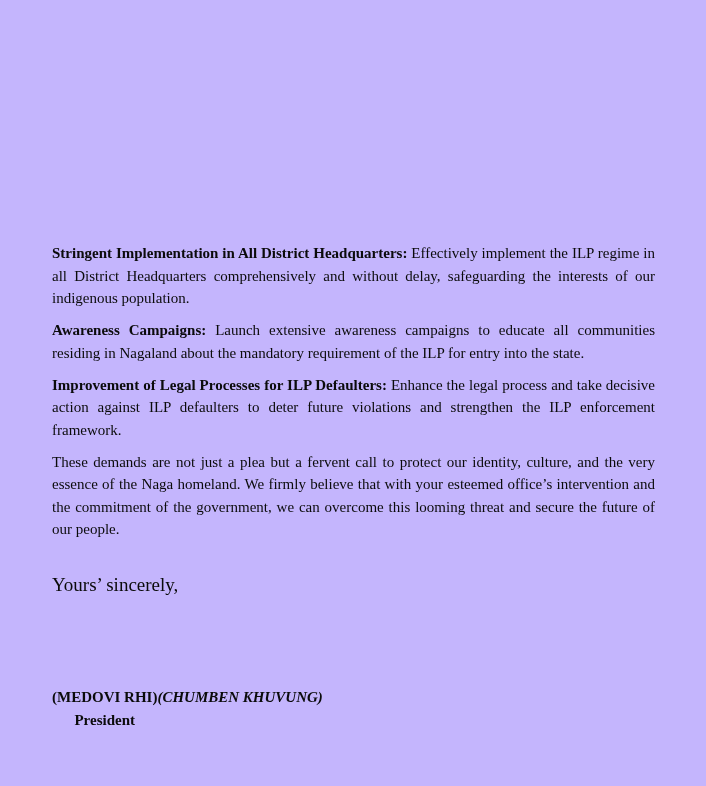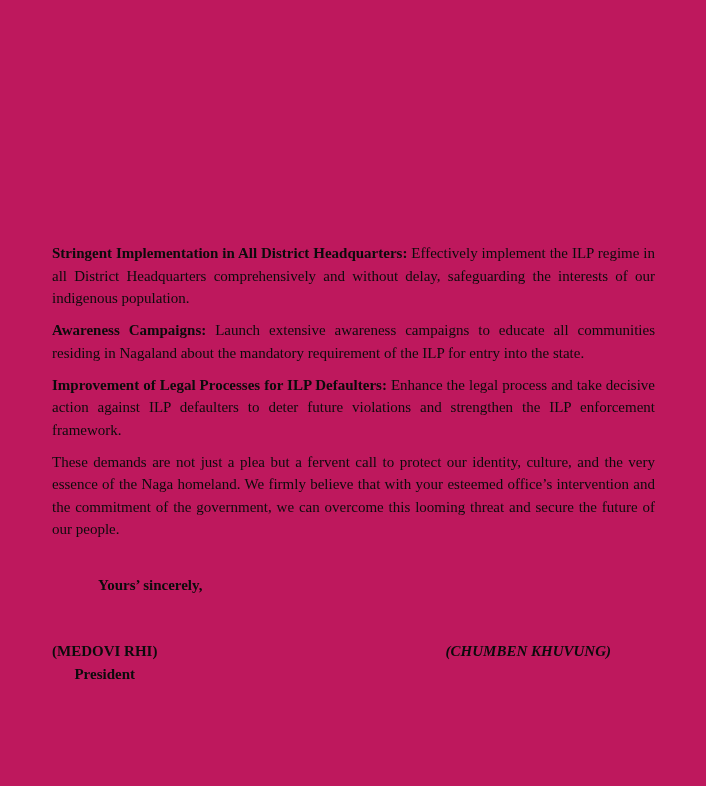--- a/index.html
+++ b/index.html
@@ -12,42 +12,41 @@
     height: 786px;
     overflow: hidden;
     font-family: "Liberation Serif", "DejaVu Serif", serif;
     color: #0b0b0b;
   }
   .page {
     box-sizing: border-box;
     width: 706px;
     height: 786px;
     padding: 242px 51px 0 52px;
-    background: #be185d;
+    background: #c4b5fd;
   }
   .para {
     font-size: 15px;
     line-height: 22.5px;
     text-align: justify;
     margin: 0 0 9.5px 0;
   }
   .para .lead {
     font-weight: bold;
   }
   .closing {
-    font-size: 15px;
+    font-size: 19px;
     line-height: 22.5px;
-    font-weight: bold;
+    font-weight: normal;
     margin-top: 33px;
-    margin-left: 46px;
   }
   .signature-row {
-    margin-top: 44px;
+    margin-top: 90px;
     display: flex;
-    justify-content: space-between;
+    justify-content: flex-start;
     align-items: flex-start;
   }
   .signatory {
     display: inline-block;
     text-align: center;
     font-size: 15px;
     line-height: 22.5px;
     font-weight: bold;
   }
   .signatory.right {

